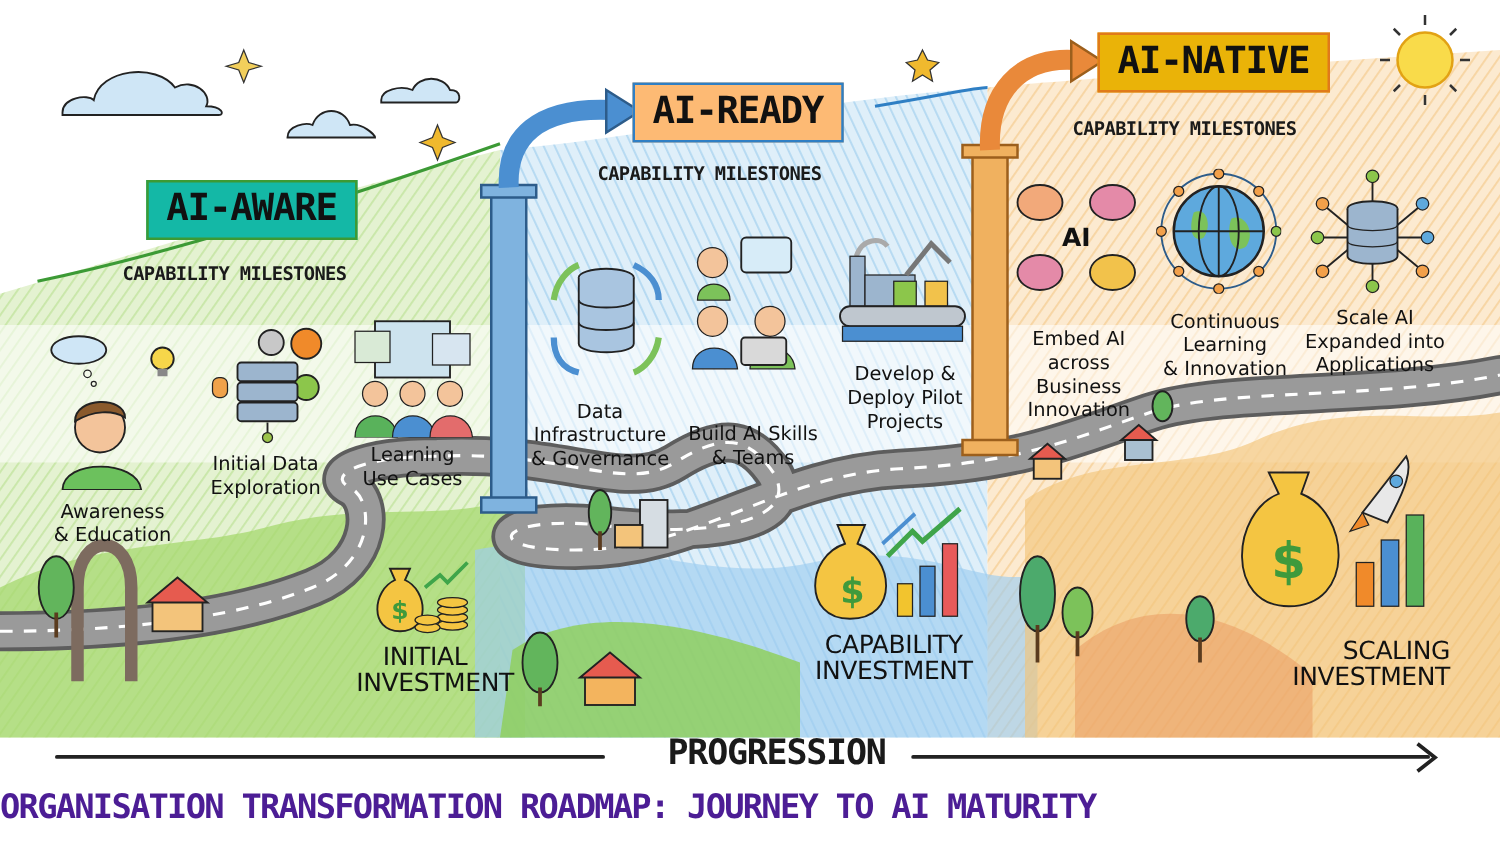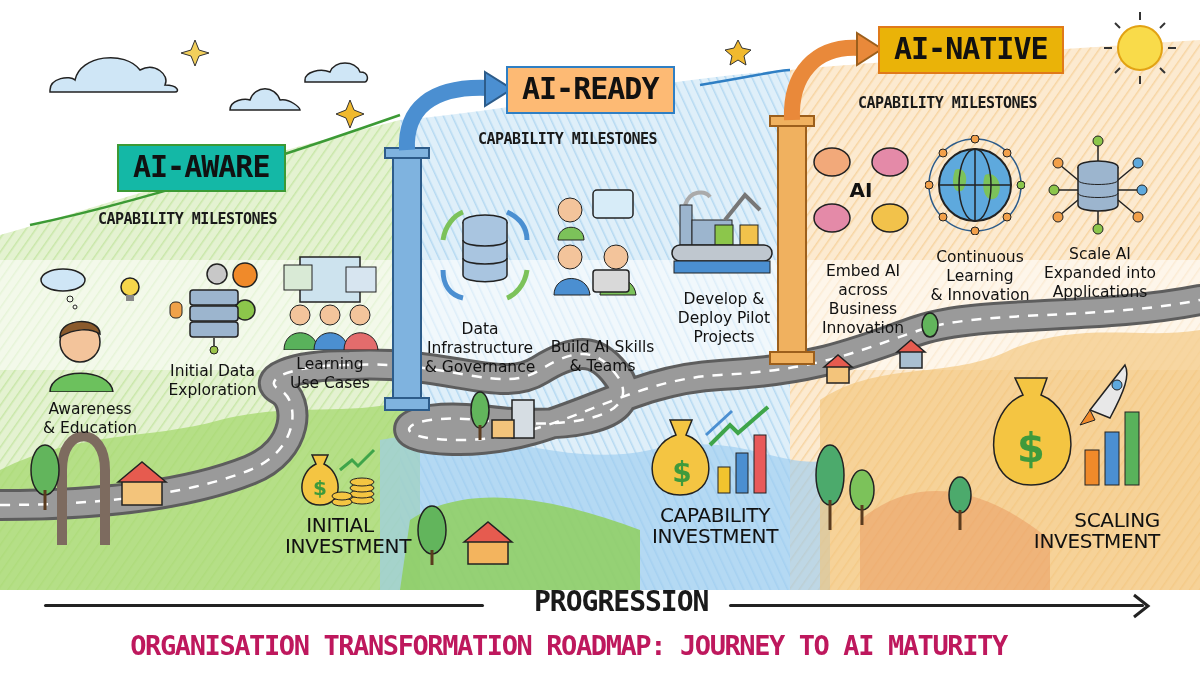--- a/index.html
+++ b/index.html
@@ -9,21 +9,21 @@
   .stage-tag{position:absolute;font-family:"DejaVu Sans Mono","Liberation Mono",monospace;font-weight:bold;font-size:30px;letter-spacing:-1px;padding:2px 14px 4px;border:2px solid;line-height:38px;white-space:nowrap;}
   .tag-aware{background:#14b8a6;border-color:#3c9a35;color:#111;}
   .tag-ready{background:#fdba74;border-color:#2f7fc4;color:#111;}
   .tag-native{background:#eab308;border-color:#e07a1a;color:#111;}
   .milestones{position:absolute;font-family:"DejaVu Sans Mono","Liberation Mono",monospace;font-size:15px;font-weight:bold;letter-spacing:-0.5px;white-space:nowrap;color:#1a1a1a;}
   .ms-label{position:absolute;font-family:"DejaVu Sans","Liberation Sans",sans-serif;font-size:15.5px;line-height:19px;text-align:center;color:#111;white-space:pre-line;}
   .inv-label{position:absolute;font-family:"DejaVu Sans","Liberation Sans",sans-serif;font-size:20px;line-height:21px;text-align:center;color:#111;white-space:pre-line;letter-spacing:-0.3px;}
   .progression{position:absolute;left:44px;top:585px;width:1110px;height:40px;}
   .prog-line{position:absolute;top:19px;height:3px;background:#222;border-radius:2px;}
   .prog-text{position:absolute;left:490px;top:0;font-family:"DejaVu Sans Mono","Liberation Mono",monospace;font-weight:bold;font-size:28px;letter-spacing:-1px;}
-  .main-title{position:absolute;left:0;top:630px;width:1137px;text-align:center;font-family:"DejaVu Sans Mono","Liberation Mono",monospace;font-weight:bold;font-size:27px;letter-spacing:-1.4px;color:#be185d;}
+  .main-title{position:absolute;left:0;top:630px;width:1137px;font-family:"DejaVu Sans Mono","Liberation Mono",monospace;font-weight:bold;font-size:27px;letter-spacing:-1.4px;color:#4c1d95;}
 </style>
 </head>
 <body>
 
 <svg class="bg" width="1200" height="675" viewBox="0 0 1200 675">
   <defs>
     <pattern id="hatchG" width="8" height="8" patternUnits="userSpaceOnUse" patternTransform="rotate(35)">
       <rect width="8" height="8" fill="#dff0c9"></rect>
       <line x1="0" y1="0" x2="0" y2="8" stroke="#a9d97a" stroke-width="3" opacity="0.6"></line>
     </pattern>

